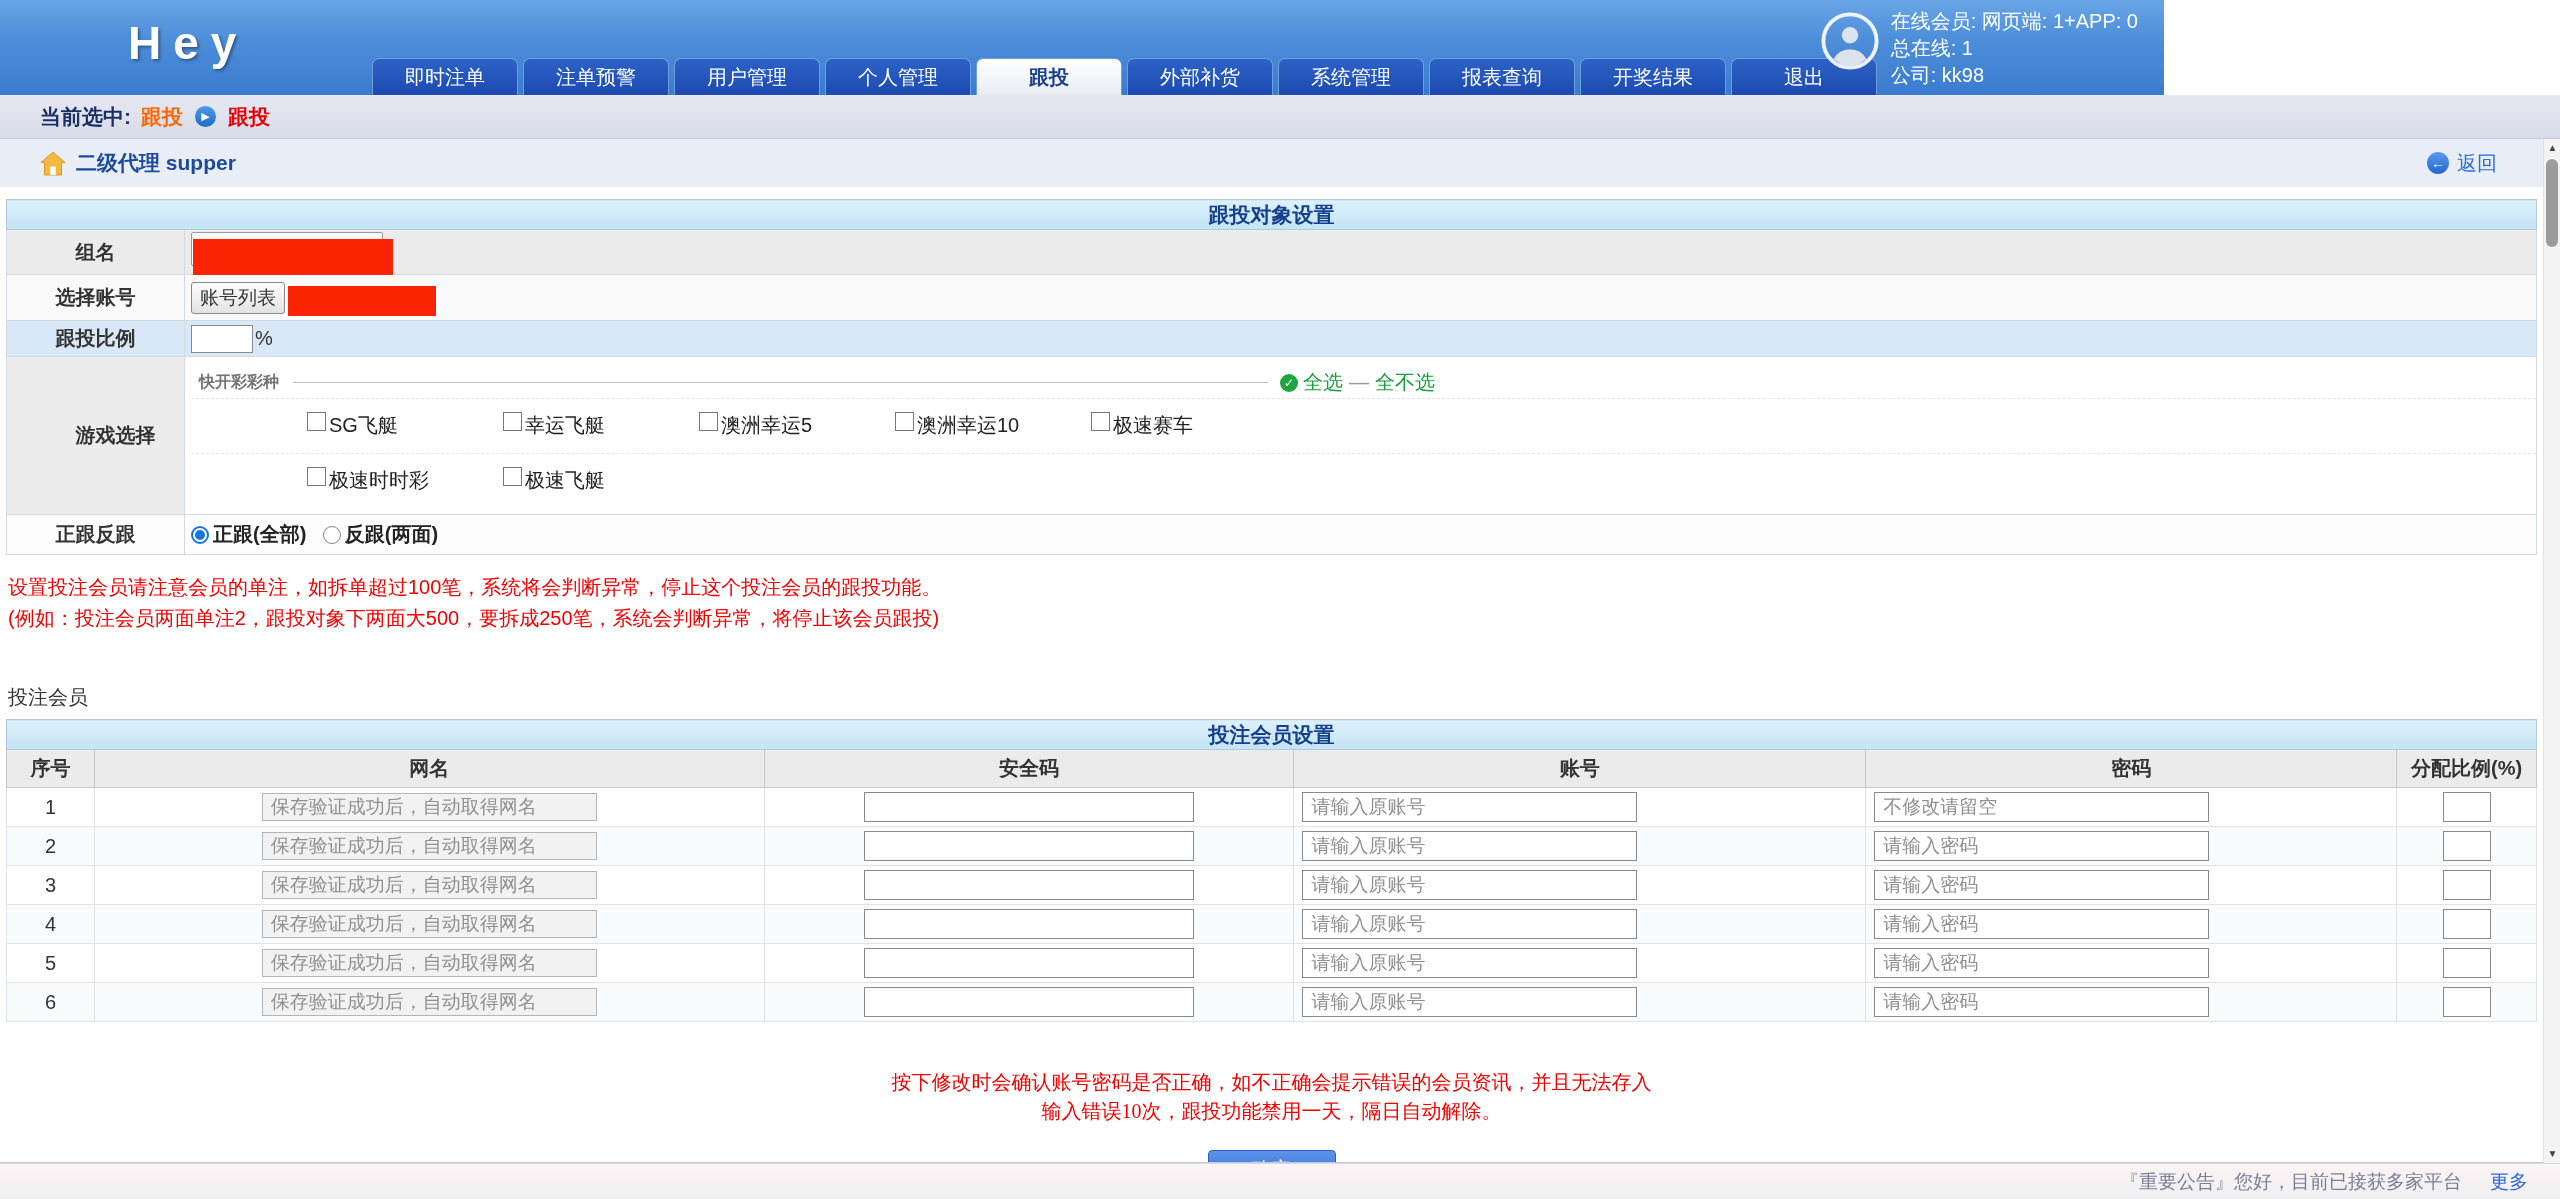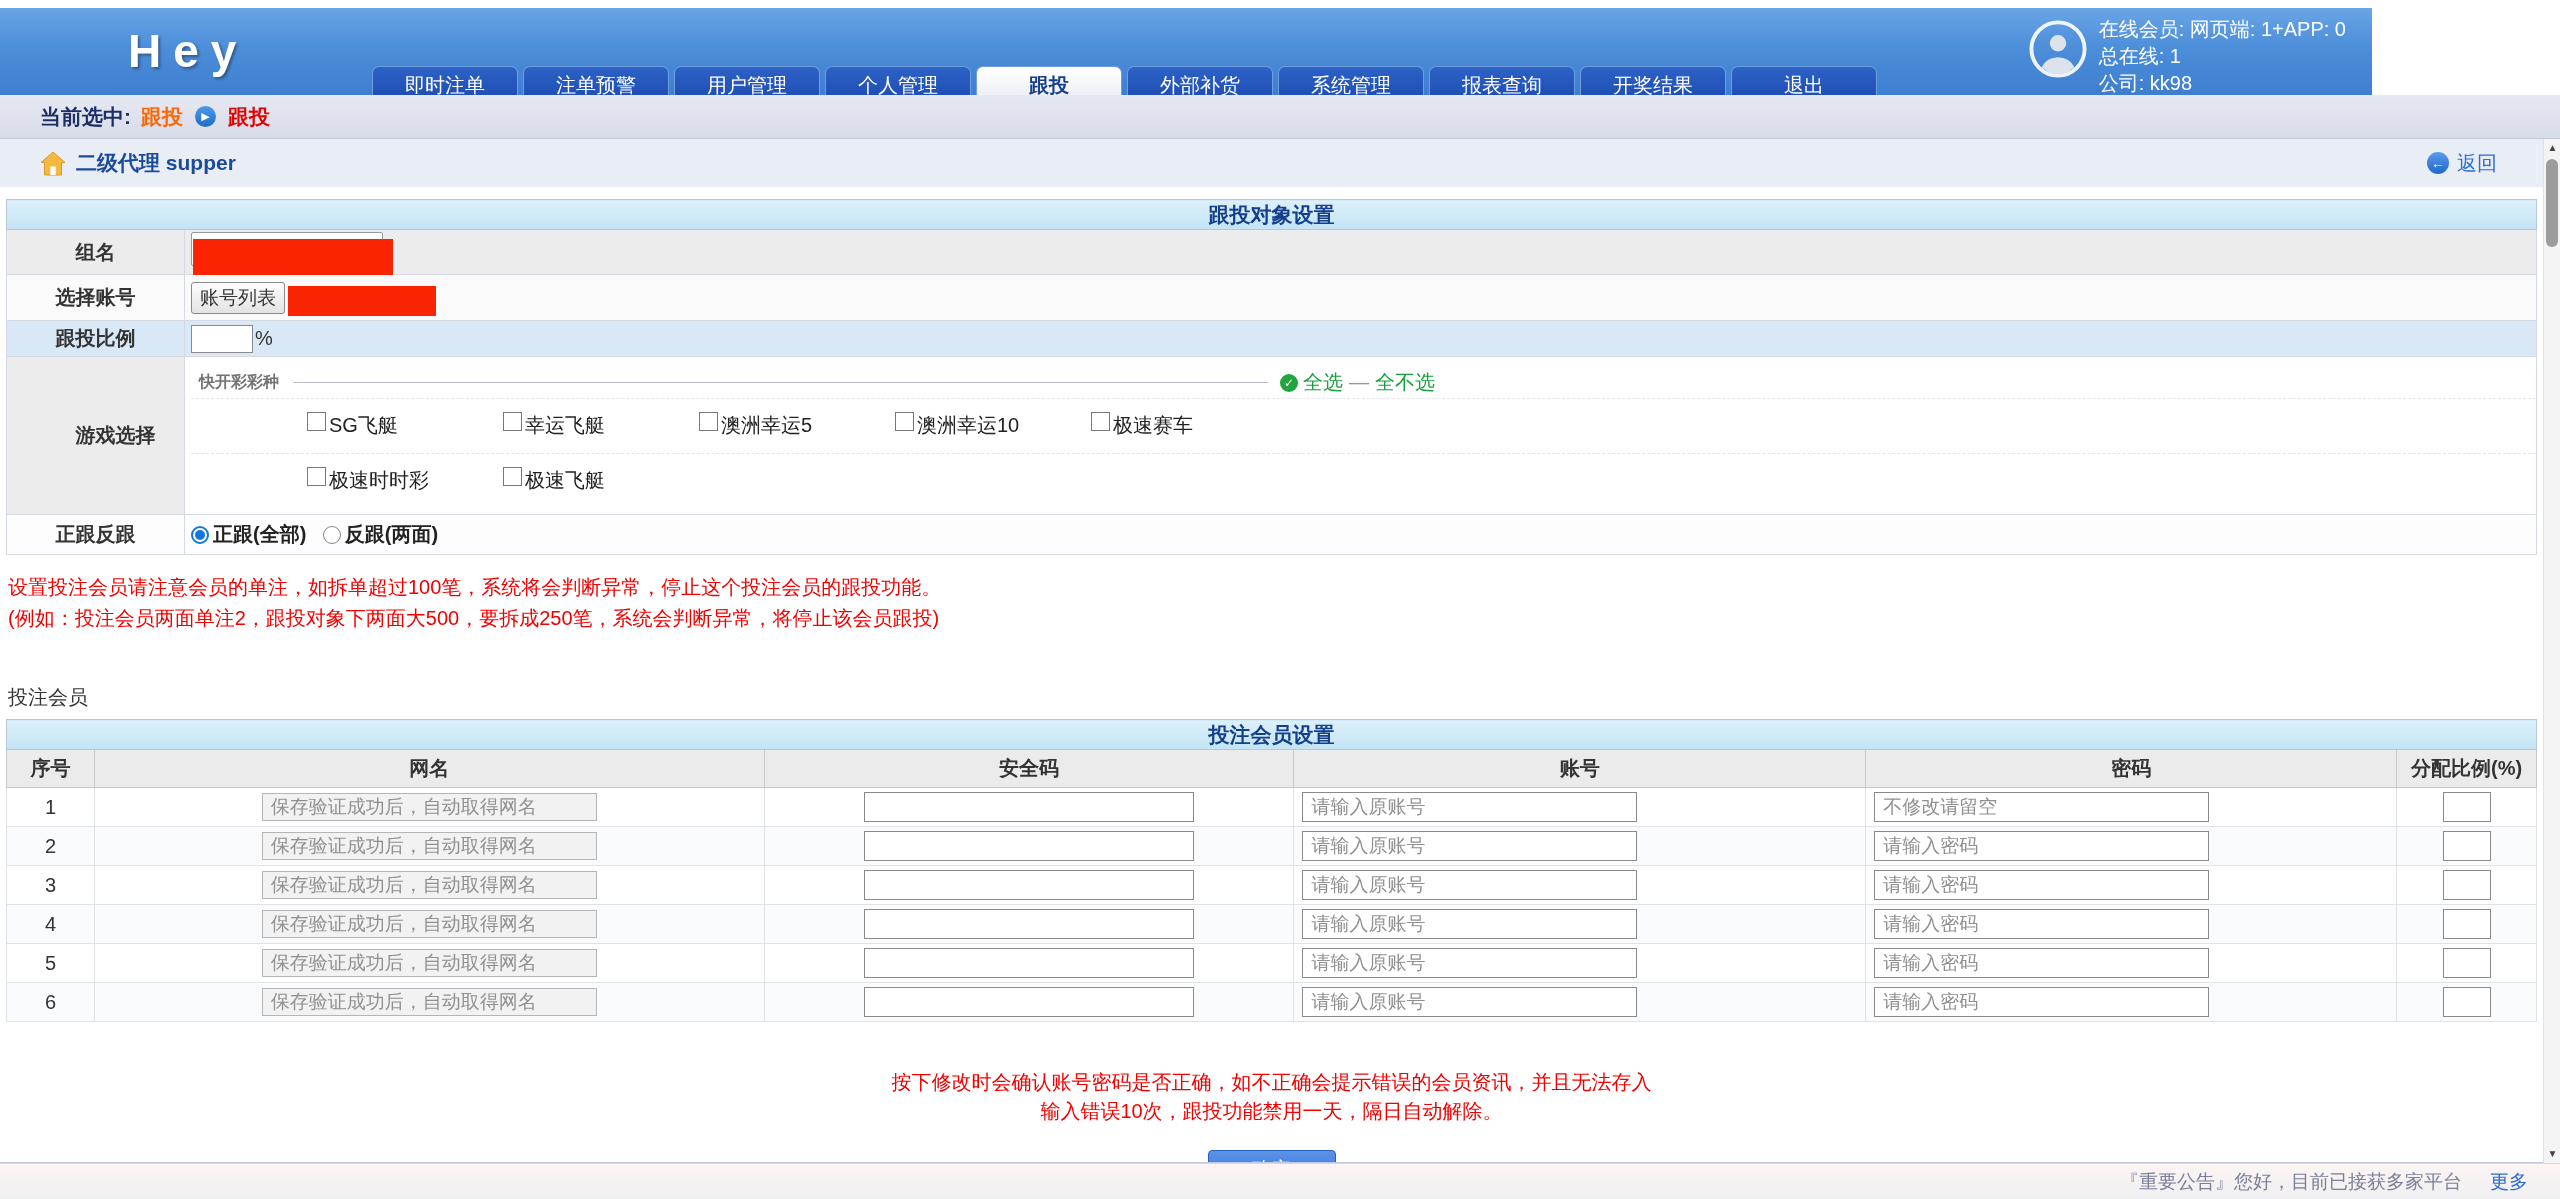--- a/index.html
+++ b/index.html
@@ -1,21 +1,21 @@
 <!DOCTYPE html>
 <html><head>
 <meta charset="utf-8">
 <style>
   * { margin:0; padding:0; box-sizing:border-box; }
   html,body { width:2560px; height:1199px; overflow:hidden;
     font-family:"Liberation Sans","DejaVu Sans",sans-serif; background:#fff; }
   body { position:relative; }
 
   
-  .topbar { position:absolute; top:8px; left:0; width:2372px; height:95px;
+  .topbar { position:absolute; top:0; left:0; width:2164px; height:95px;
     background:linear-gradient(180deg,#69a5e6 0%,#4e8fda 40%,#3a7bce 100%); }
   .logo { position:absolute; left:128px; top:16px; color:#fff; font-size:46px;
     font-weight:bold; letter-spacing:12px; text-shadow:2px 2px 3px rgba(0,0,0,.35); }
   .tabs { position:absolute; left:372px; bottom:0; display:flex; gap:5px; }
   .tab { width:146px; height:37px; line-height:36px; text-align:center;
     background:linear-gradient(180deg,#2d62c6,#1c4ab0); color:#fff; font-size:20px;
     border:1px solid #6f9ede; border-bottom:none; border-radius:7px 7px 0 0; cursor:pointer; }
   .tab.active { background:linear-gradient(180deg,#ffffff,#e9edf2); color:#173f8f; font-weight:bold; }
   .userbox { position:absolute; right:26px; top:8px; display:flex; gap:12px; color:#fff; }
   .avatar { width:58px; height:58px; margin-top:4px; flex:none; }
@@ -117,21 +117,21 @@
   .c-acc, .c-pwd { padding-left:8px; }
   .web-input { width:335px; height:28px; background:#f2f2f2; border:1px solid #b5b5b5;
     font-size:19px; padding:0 8px; color:#555; }
   .sec-input { width:330px; height:30px; border:1px solid #8a8a8a; font-size:19px; padding:0 8px; }
   .acc-input, .pwd-input { width:335px; height:30px; border:1px solid #8a8a8a;
     font-size:19px; padding:0 8px; }
   .ratio-small { width:48px; height:30px; border:1px solid #8a8a8a; font-size:19px;
     padding:0 4px; text-align:center; }
   input::placeholder { color:#909090; opacity:1; }
 
-  .note { text-align:center; color:#f20000; font-size:20px; line-height:29px; margin-top:46px; }
+  .note { text-align:center; color:#f20000; font-size:20px; line-height:29px; margin-top:46px;font-family:Liberation Serif, serif; }
   .confirm-btn { display:block; margin:24px auto 0 auto; width:128px; height:38px;
     background:linear-gradient(180deg,#5b93e8,#2f6cd8); border:1px solid #2a5fc0;
     border-radius:4px; color:#fff; font-size:20px; cursor:pointer;
     font-family:"Liberation Sans","DejaVu Sans",sans-serif; }
 
   
   .footer { position:absolute; left:0; bottom:0; width:2560px; height:36px;
     background:linear-gradient(180deg,#fdf4f4,#efeff1); border-top:1px solid #d9d5e8;
     display:flex; align-items:center; justify-content:flex-end; gap:28px;
     padding-right:32px; }

